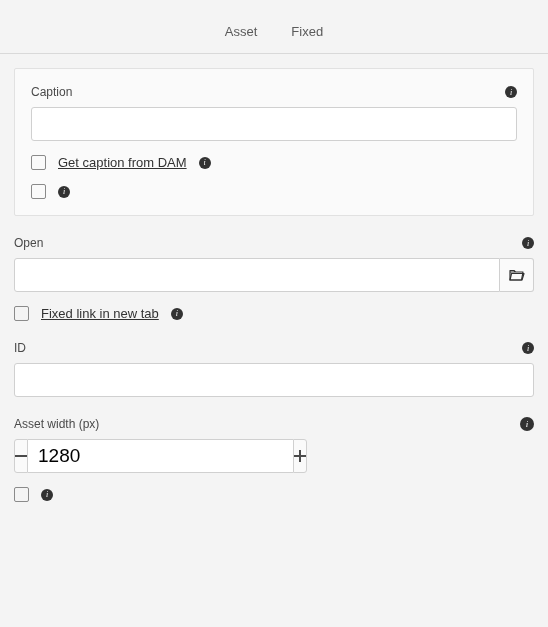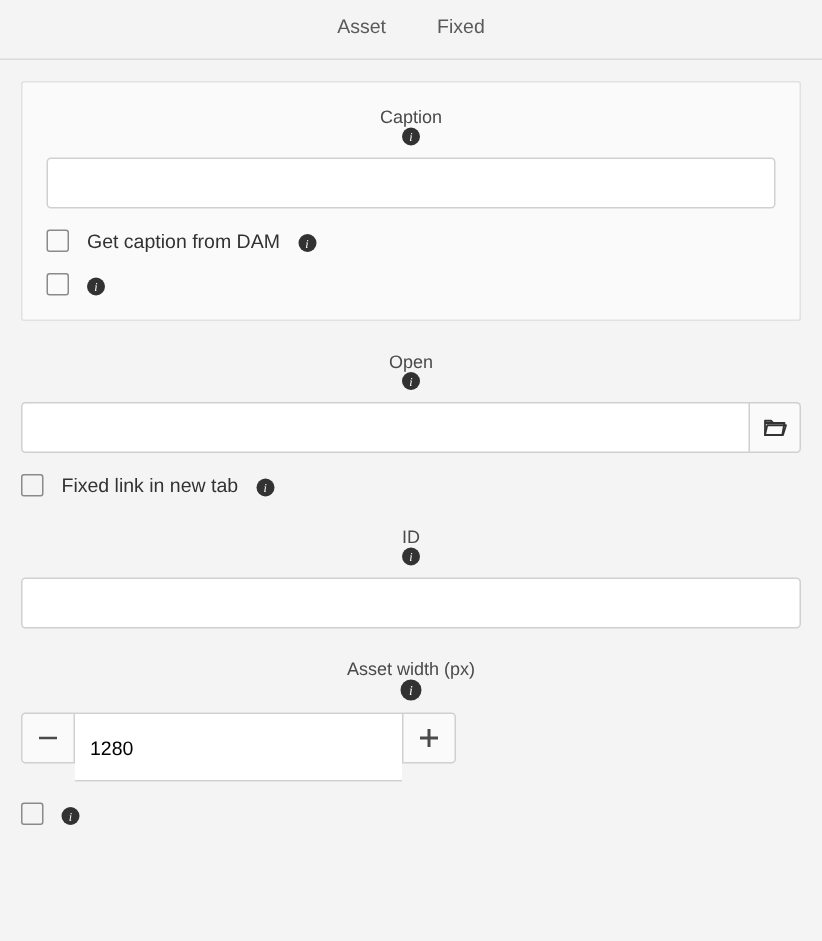--- a/index.html
+++ b/index.html
@@ -9,20 +9,21 @@
       color: #323232;
       font-size: 13px;
       width: 548px;
     }
     .tabs {
       display: flex;
       justify-content: center;
       gap: 30px;
       border-bottom: 1px solid #d9d9d9;
       background: #f4f4f4;
+      padding-top: 14px;
     }
     .tab {
       padding: 10px 2px 12px;
       color: #5a5a5a;
       cursor: pointer;
       border-bottom: 2px solid transparent;
       font-size: 13px;
     }
     .tab.active {
       color: #1c1c1c;
@@ -36,21 +37,20 @@
       border: 1px solid #e1e1e1;
       border-radius: 2px;
       padding: 16px;
       margin-bottom: 20px;
     }
     .field-header {
       display: flex;
       justify-content: space-between;
       align-items: center;
       margin-bottom: 8px;
-      flex-direction: column;
     }
     .field-label {
       font-size: 12px;
       color: #4a4a4a;
     }
     .info-icon {
       width: 12px;
       height: 12px;
       border-radius: 50%;
       background: #323232;
@@ -73,23 +73,24 @@
       width: 100%;
       height: 34px;
       border: 1px solid #d0d0d0;
       border-radius: 3px;
       padding: 0 10px;
       font-size: 13px;
       background: #fff;
     }
     .checkbox-row {
       display: flex;
-      align-items: flex-end;
+      align-items: center;
       gap: 12px;
       margin-top: 14px;
+      text-decoration: underline;
     }
     .checkbox {
       width: 15px;
       height: 15px;
       border: 1.5px solid #8a8a8a;
       border-radius: 2px;
       cursor: pointer;
       flex-shrink: 0;
       background: transparent;
     }
@@ -133,26 +134,26 @@
       color: #4a4a4a;
     }
     .stepper-btn.minus {
       border-radius: 3px 0 0 3px;
     }
     .stepper-btn.plus {
       border-radius: 0 3px 3px 0;
     }
     .stepper-input {
       flex: 1;
-      height: 46px;
+      height: 34px;
       border: 1px solid #d0d0d0;
       border-left: none;
       border-right: none;
       padding: 0 10px;
-      font-size: 13px;
+      font-size: 19px;
       background: #fff;
     }
     .plain-section {
       margin-bottom: 20px;
     }
     svg { display: block; }
   </style>
 </head>
 <body>
 

